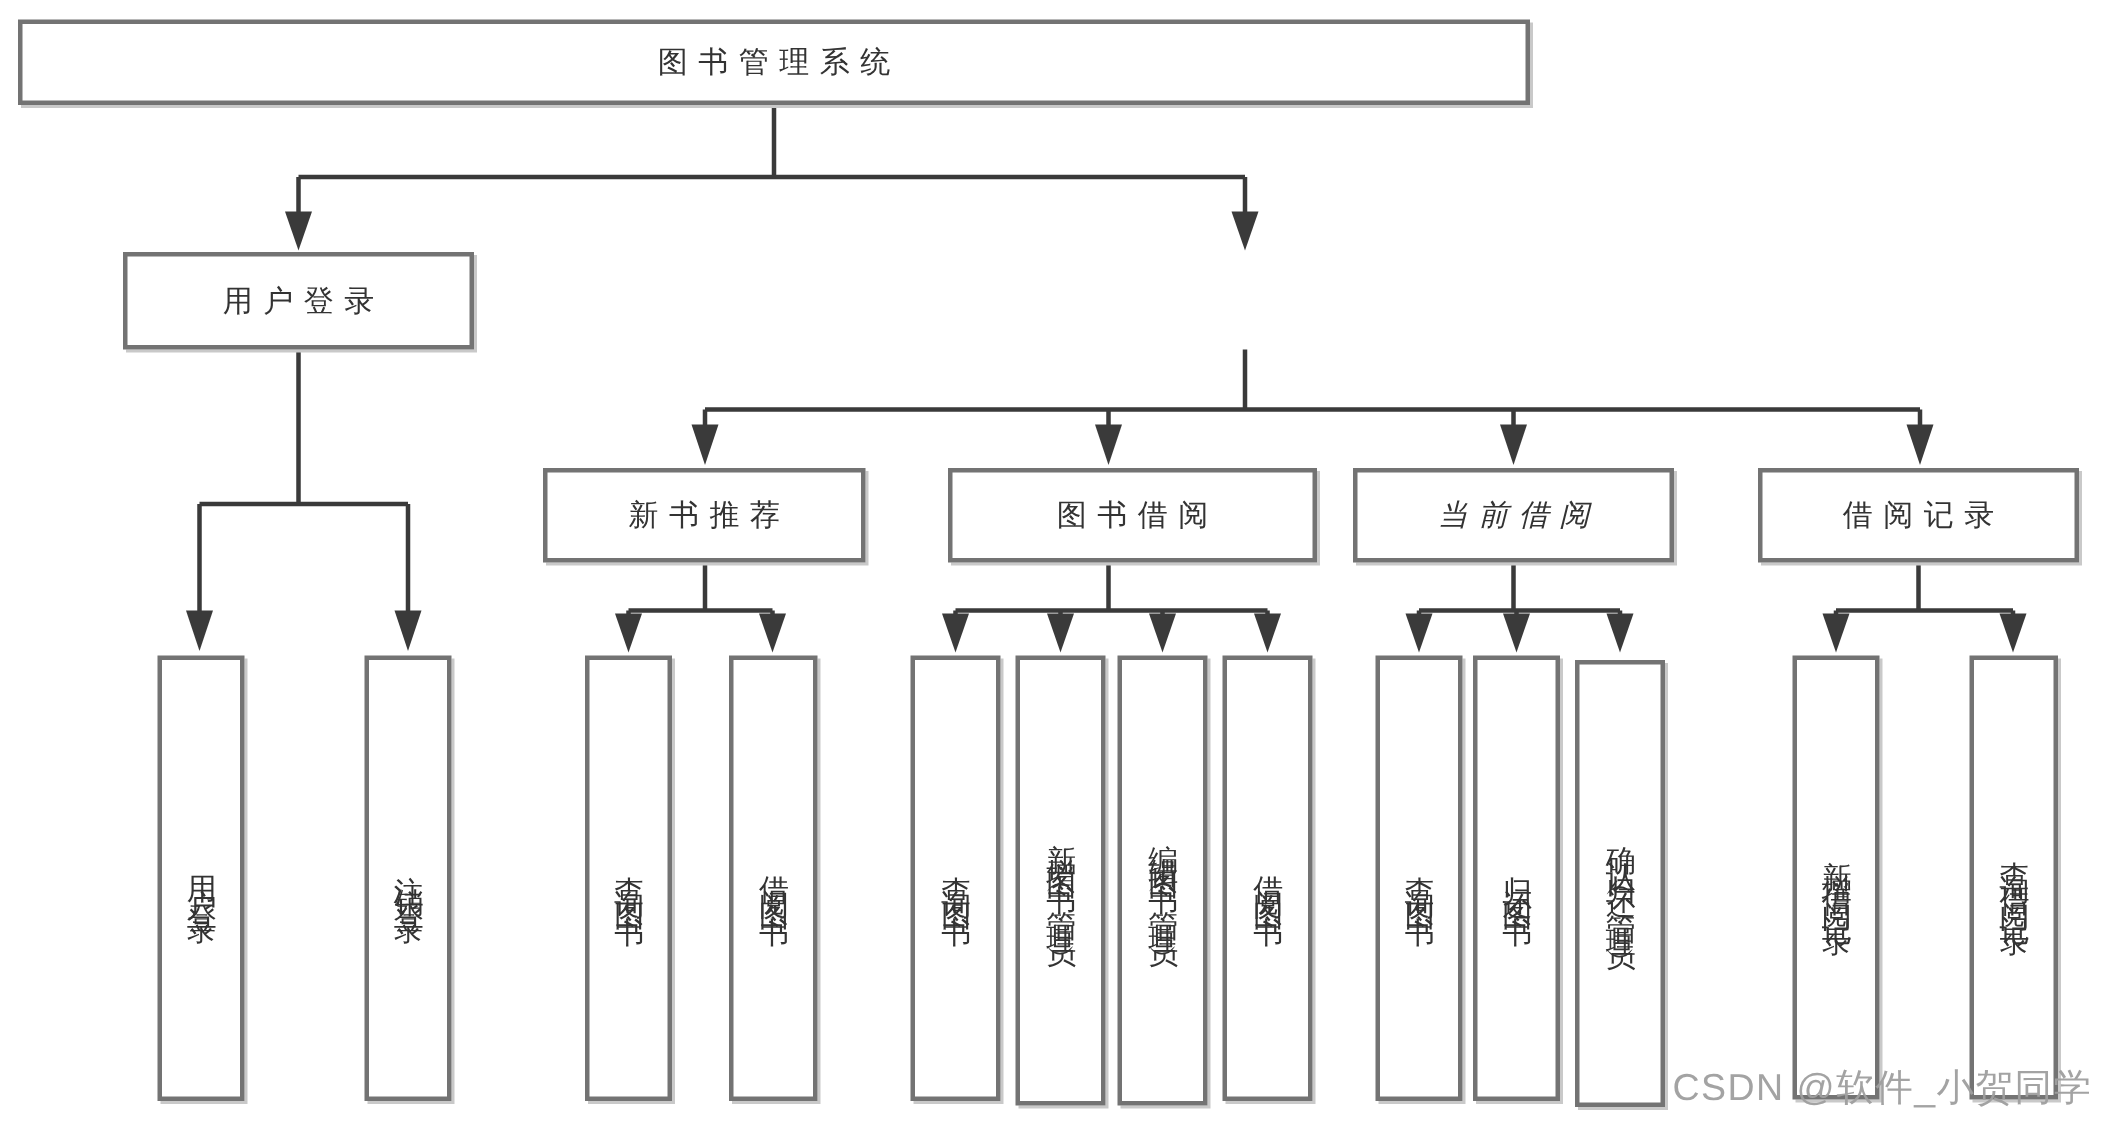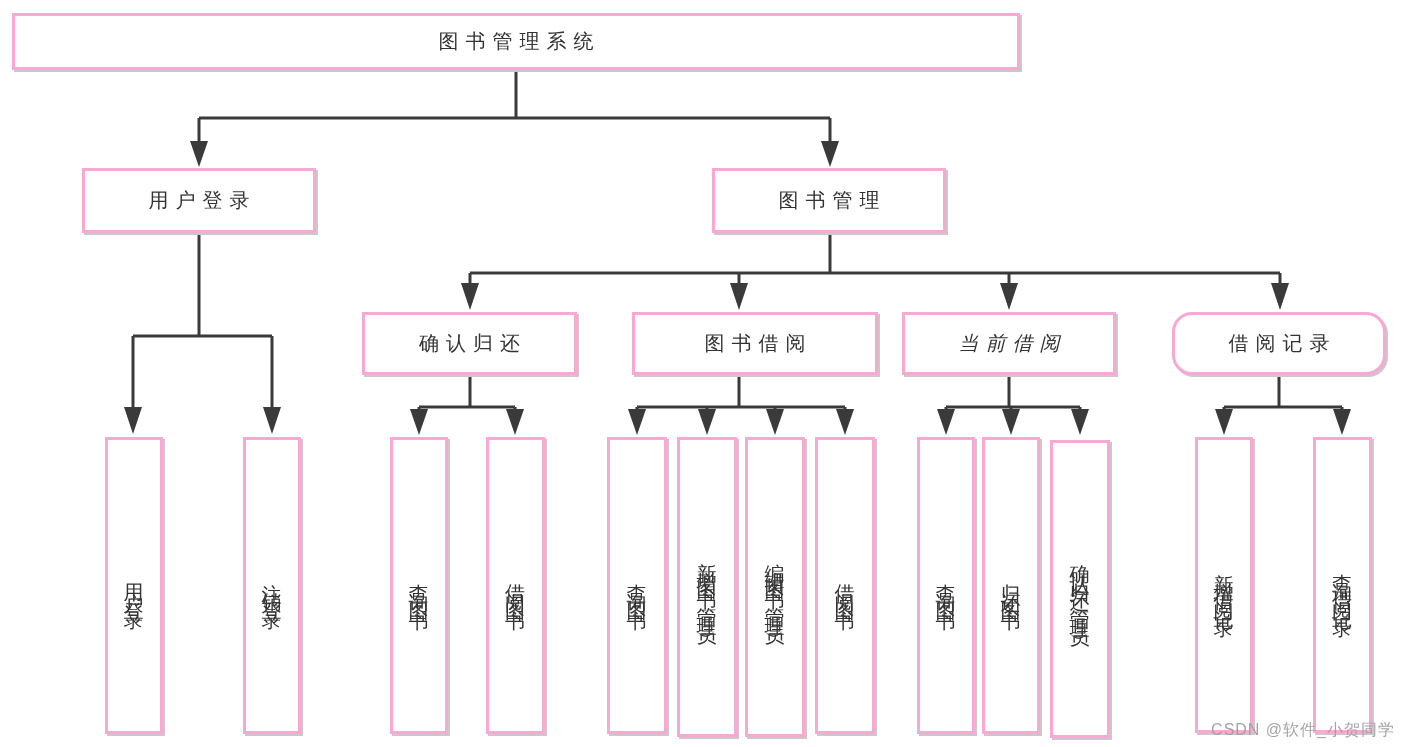--- a/index.html
+++ b/index.html
@@ -13,21 +13,21 @@
   }
   #connectors {
     position: absolute;
     left: 0; top: 0;
     z-index: 0;
   }
   .node {
     position: absolute;
     box-sizing: border-box;
     background: #ffffff;
-    border: 3px solid #f9a8d4;
+    border: 3px solid #737373;
     box-shadow: 2px 2px 0 #c9c9c9;
     display: flex;
     align-items: center;
     justify-content: center;
     color: #333333;
     z-index: 1;
   }
   .hnode {
     font-size: 20px;
     letter-spacing: 7px;
@@ -38,21 +38,21 @@
     writing-mode: vertical-rl;
     text-orientation: mixed;
     font-size: 20px;
     letter-spacing: 9px;
     line-height: 1;
   }
   #watermark {
     position: absolute;
     right: 10px;
     bottom: 6px;
-    font-size: 16px;
+    font-size: 25px;
     color: rgba(158, 158, 158, 0.95);
     letter-spacing: 1px;
     white-space: nowrap;
     z-index: 2;
   }
 </style>
 </head>
 <body>
 
 <div id="canvas">
@@ -87,26 +87,25 @@
       <polygon points="1002,409 1020,409 1011,435"></polygon>
       <polygon points="1071,409 1089,409 1080,435"></polygon>
       <polygon points="1215,409 1233,409 1224,435"></polygon>
       <polygon points="1333,409 1351,409 1342,435"></polygon>
     </g>
   </svg>
 
   <div class="node hnode" style="left:12px; top:13px; width:1008px; height:57px;">图书管理系统</div>
 
   <div class="node hnode" style="left:82px; top:168px; width:234px; height:65px;">用户登录</div>
-  <div class="node hnode" style="left:712px; top:168px; width:234px; height:65px;">图书管理</div>
 
-  <div class="node hnode" style="left:362px; top:312px; width:215px; height:63px;">确认归还</div>
+  <div class="node hnode" style="left:362px; top:312px; width:215px; height:63px;">新书推荐</div>
   <div class="node hnode" style="left:632px; top:312px; width:246px; height:63px;">图书借阅</div>
   <div class="node hnode" style="left:902px; top:312px; width:214px; height:63px;font-style:italic;">当前借阅</div>
-  <div class="node hnode" style="left:1172px; top:312px; width:214px; height:63px;border-radius:20px;">借阅记录</div>
+  <div class="node hnode" style="left:1172px; top:312px; width:214px; height:63px;">借阅记录</div>
 
   <div class="node vnode" style="left:105px; top:437px; width:58px; height:297px;">用户登录</div>
   <div class="node vnode" style="left:243px; top:437px; width:58px; height:297px;">注销登录</div>
 
   <div class="node vnode" style="left:390px; top:437px; width:58px; height:297px;">查询图书</div>
   <div class="node vnode" style="left:486px; top:437px; width:59px; height:297px;">借阅图书</div>
 
   <div class="node vnode" style="left:607px; top:437px; width:60px; height:297px;">查询图书</div>
   <div class="node vnode" style="left:677px; top:437px; width:60px; height:300px;">新增图书（管理员）</div>
   <div class="node vnode" style="left:745px; top:437px; width:60px; height:300px;">编辑图书（管理员）</div>

